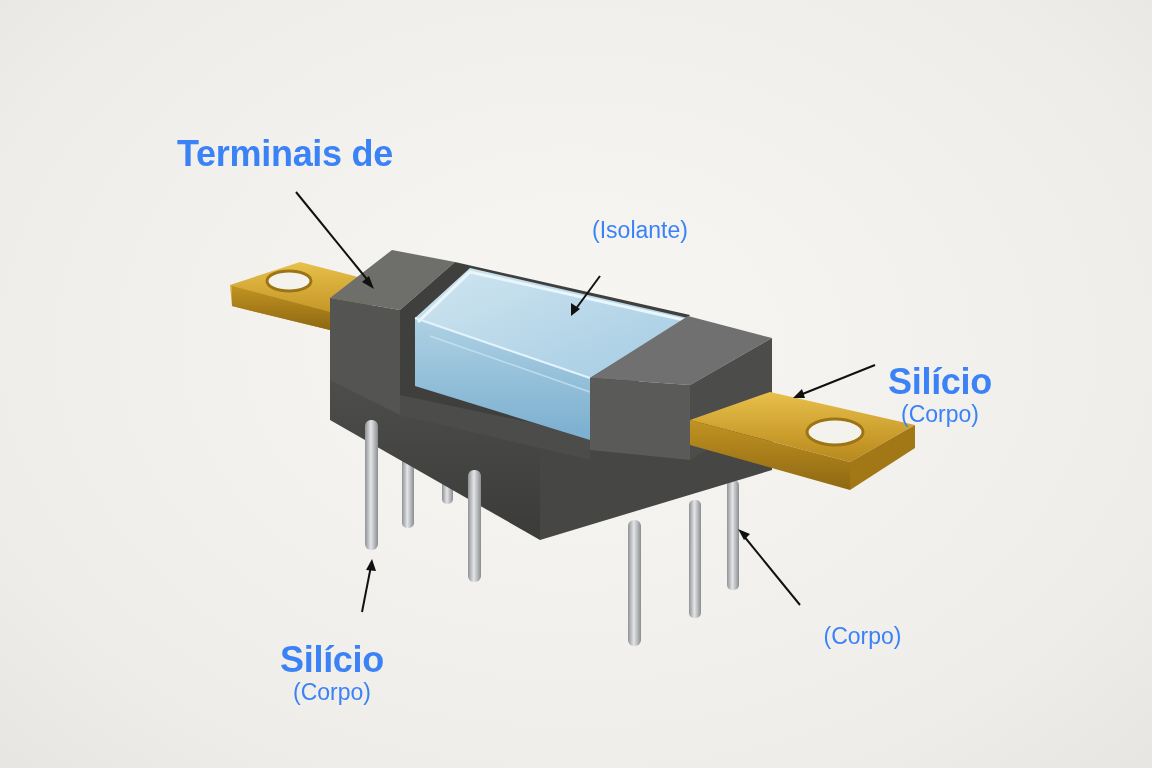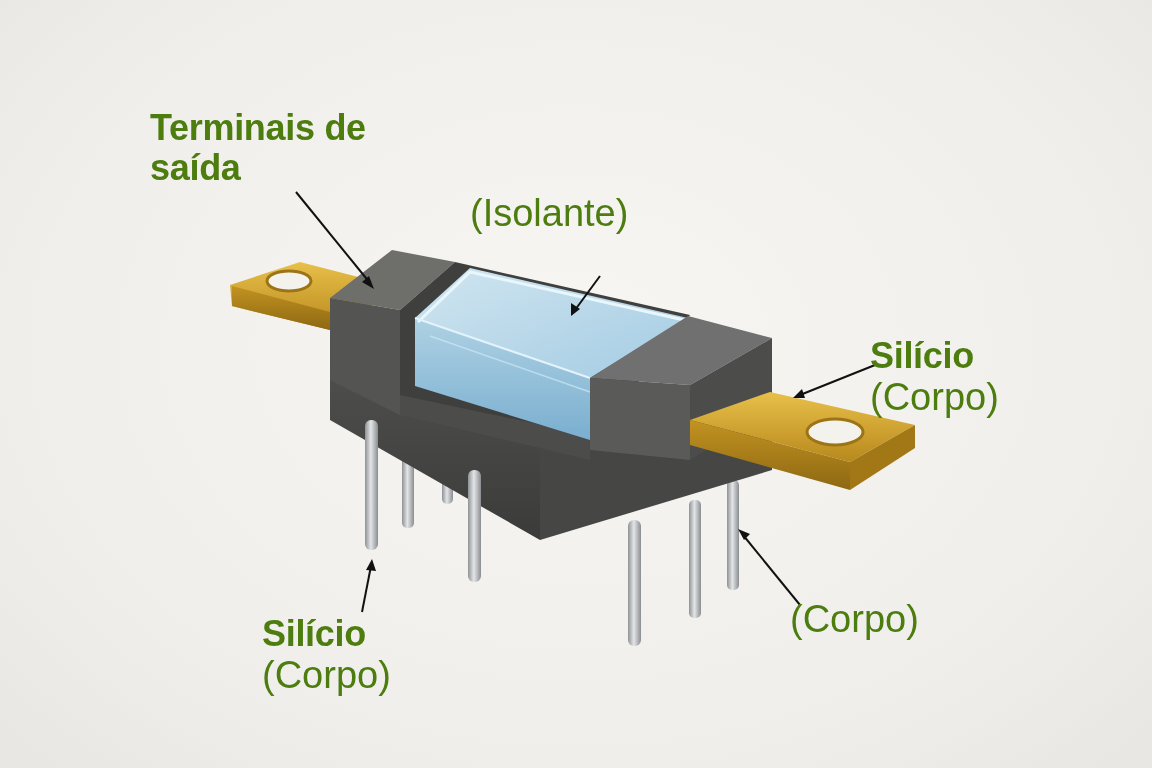--- a/index.html
+++ b/index.html
@@ -3,23 +3,23 @@
 <meta charset="utf-8">
 <style>
   html, body { margin: 0; padding: 0; }
   body {
     width: 1152px; height: 768px; overflow: hidden;
     background: radial-gradient(ellipse at 50% 45%, #f7f6f3 0%, #efeeea 70%, #e7e6e2 100%);
     font-family: "Liberation Sans", "DejaVu Sans", sans-serif;
     position: relative;
   }
   .stage { position: absolute; left: 0; top: 0; width: 1152px; height: 768px; }
-  .label { position: absolute; color: #4d7c0f; line-height: 1.12; }
+  .label { position: absolute; text-align: center; color: #3b82f6; line-height: 1.12; margin-top: 26px; }
   .label .title { font-weight: 700; font-size: 36px; display: block; letter-spacing: -0.3px; }
-  .label .sub { font-weight: 400; font-size: 38px; display: block; }
+  .label .sub { font-weight: 400; font-size: 23px; display: block; }
   svg { position: absolute; left: 0; top: 0; }
 </style>
 </head>
 <body>
 
 <div class="stage">
   <svg width="1152" height="768" viewBox="0 0 1152 768">
     <defs>
       <linearGradient id="gold" x1="0" y1="0" x2="0" y2="1">
         <stop offset="0" stop-color="#e8c04a"></stop>
@@ -111,21 +111,20 @@
       <polygon points="793,398 802,389 805,398" stroke="none"></polygon>
       <line x1="362" y1="612" x2="371" y2="566"></line>
       <polygon points="372,559 376,571 366,570" stroke="none"></polygon>
       <line x1="800" y1="605" x2="743" y2="535"></line>
       <polygon points="738,529 750,534 744,540" stroke="none"></polygon>
     </g>
   </svg>
 
   <div class="label" style="left:150px; top:108px; width:270px;">
     <span class="title">Terminais de</span>
-    <span class="title">saída</span>
   </div>
 
   <div class="label" style="left:470px; top:192px; width:340px;">
     <span class="sub">(Isolante)</span>
   </div>
 
   <div class="label" style="left:870px; top:336px; width:140px;">
     <span class="title">Silício</span>
     <span class="sub">(Corpo)</span>
   </div>

